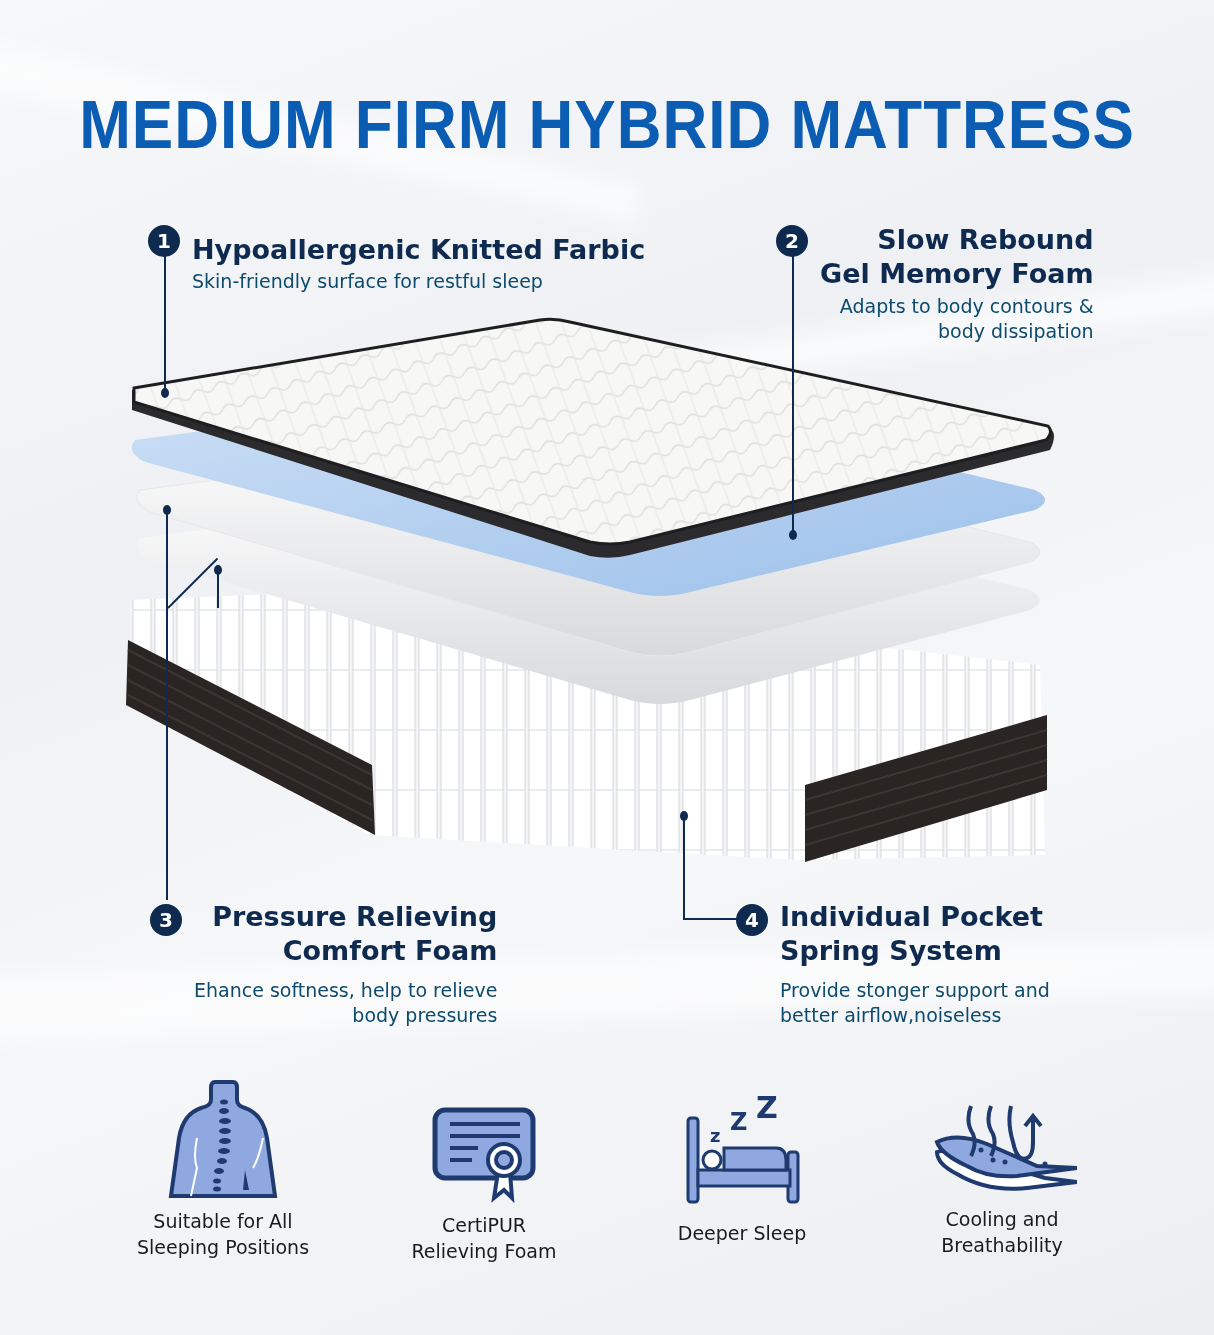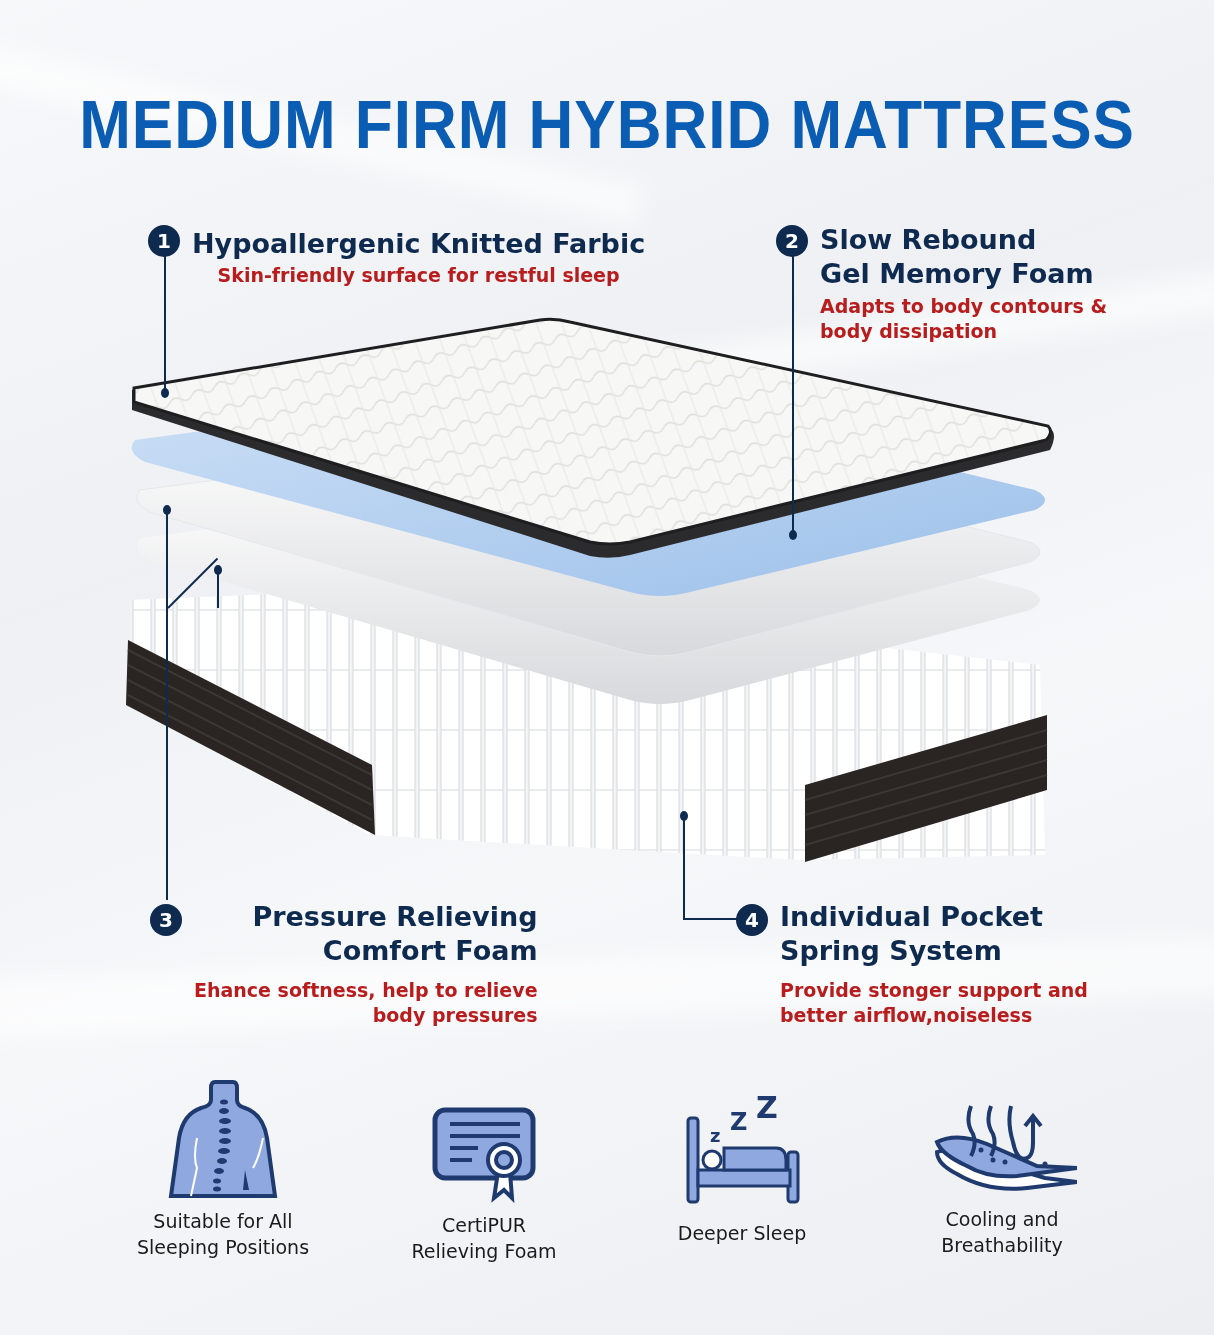--- a/index.html
+++ b/index.html
@@ -17,21 +17,21 @@
     font-size: 62px; letter-spacing: 1px; color: #0b5cb3;
     transform: scaleY(1.12);
   }
   .label { position: absolute; }
   .badge {
     position: absolute; width: 32px; height: 32px; border-radius: 50%;
     background: #0f2a4f; color: #fff; font-weight: 700; font-size: 20px;
     display: flex; align-items: center; justify-content: center;
   }
   .lbl-title { font-weight: 700; font-size: 27px; line-height: 34px; color: #0f2a4f; white-space: nowrap; }
-  .lbl-desc { font-size: 19px; line-height: 25px; color: #b91c1c; white-space: nowrap; font-weight: bold; }
+  .lbl-desc { font-size: 19px; line-height: 25px; color: #0c4a6e; white-space: nowrap; }
   .leader { position: absolute; background: #0f2a4f; }
   .dot { position: absolute; width: 8px; height: 10px; border-radius: 50%; background: #0f2a4f; }
   .feature { position: absolute; width: 240px; text-align: center; }
   .feature .cap { font-size: 19px; line-height: 26px; color: #1b1b1b; }
   svg { display: block; }
 </style>
 </head>
 <body>
 
 <div class="sheen" style="left:-40px;top:40px;width:700px;transform:rotate(12deg);"></div>
@@ -87,29 +87,29 @@
 <div class="leader" style="left:217px;top:568px;width:2px;height:40px;"></div>
 <div class="leader" style="left:168px;top:607px;width:70px;height:2px;transform:rotate(-45deg);transform-origin:left center;"></div>
 <div class="dot" style="left:214px;top:565px;"></div>
 
 <div class="leader" style="left:683px;top:815px;width:2px;height:104px;"></div>
 <div class="leader" style="left:683px;top:918px;width:56px;height:2px;"></div>
 <div class="dot" style="left:680px;top:811px;"></div>
 
 <div class="label" style="left:148px;top:223px;">
   <div class="badge" style="left:0;top:2px;">1</div>
-  <div style="position:absolute;left:44px;top:4px;text-align:center;">
+  <div style="position:absolute;left:44px;top:10px;">
     <div class="lbl-title">Hypoallergenic Knitted Farbic</div>
     <div class="lbl-desc" style="margin-top:2px;">Skin-friendly surface for restful sleep</div>
   </div>
 </div>
 
 <div class="label" style="left:776px;top:223px;">
   <div class="badge" style="left:0;top:2px;">2</div>
-  <div style="position:absolute;left:44px;top:0;">
+  <div style="position:absolute;left:44px;top:0;text-align:right;">
     <div class="lbl-title">Slow Rebound</div>
     <div class="lbl-title">Gel Memory Foam</div>
     <div class="lbl-desc" style="margin-top:3px;">Adapts to body contours &amp;</div>
     <div class="lbl-desc">body dissipation</div>
   </div>
 </div>
 
 <div class="label" style="left:150px;top:900px;">
   <div class="badge" style="left:0;top:4px;">3</div>
   <div style="position:absolute;left:44px;top:0;text-align:right;">

